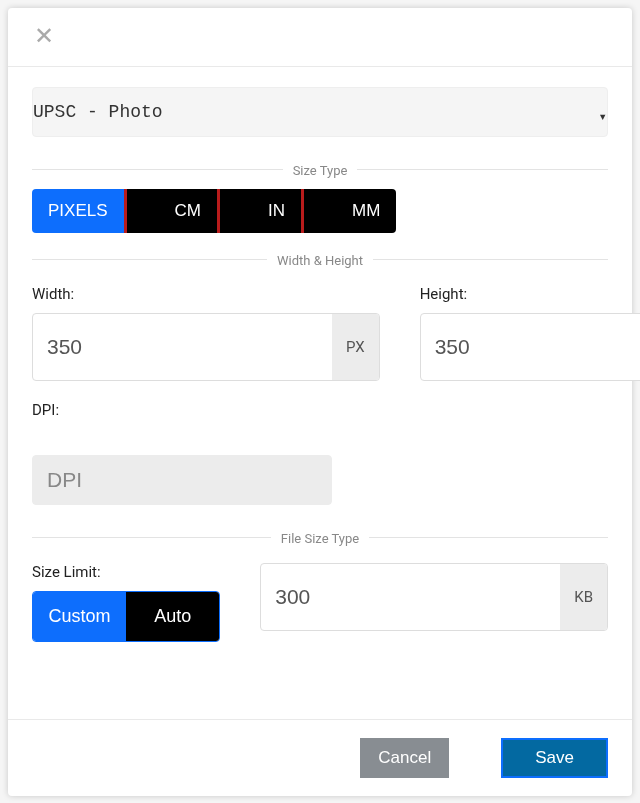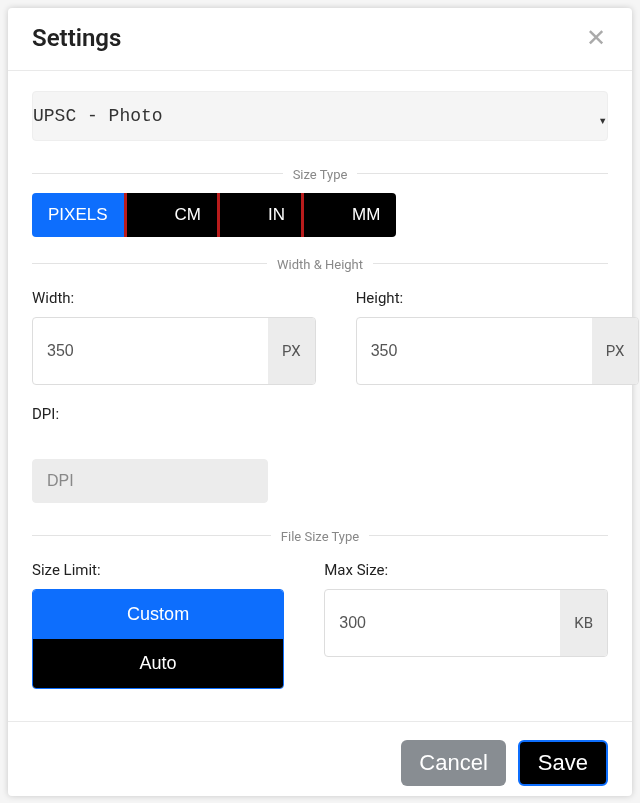--- a/index.html
+++ b/index.html
@@ -121,43 +121,42 @@
     background: #fff;
   }
   .input-group.disabled {
     background: #ececec;
     border-color: #ececec;
   }
   .text-input {
     flex: 1;
     border: none;
     padding: 12px 14px;
-    font-size: 16px;
+    font-size: 21px;
     color: #555;
     background: transparent;
     outline: none;
   }
   .text-input::placeholder { color: #888; }
   .input-group.disabled .text-input::placeholder { color: #888; }
   .unit {
     background: #ececec;
     color: #555;
     padding: 24px 14px;
     font-size: 15px;
     display: flex;
     align-items: center;
   }
-  .half-width { width: 236px; margin-top: 36px; }
+  .half-width { width: 300px; margin-top: 36px; }
   .toggle-group {
     display: flex;
     width: 100%;
     border-radius: 4px;
     overflow: hidden;
     border: 1px solid #0d6efd;
-    flex-direction: column;
   }
   .toggle-btn {
     flex: 1;
     border: none;
     padding: 14px 0;
     font-size: 18px;
     cursor: pointer;
     color: #fff;
   }
   .toggle-btn.custom { background: #0d6efd; }
@@ -165,43 +164,43 @@
   .size-limit-section { margin-top: 32px; }
   .modal-footer {
     border-top: 1px solid #e9e9e9;
     padding: 18px 24px;
     display: flex;
     justify-content: flex-end;
     gap: 12px;
   }
   .btn {
     padding: 10px 18px;
-    font-size: 22px;
-    border-radius: 6px;
-    border: none;
-    cursor: pointer;
+    font-size: 17px;
+    border-radius: 0;
+    border: none;
+    cursor: pointer;
+    margin-left: 40px;
   }
   .btn-cancel {
     background: #888d92;
     color: #fff;
   }
   .btn-save {
-    background: #000000;
+    background: #0369a1;
     color: #fff;
     border: 2px solid #0d6efd;
-    padding: 8px 18px;
+    padding: 8px 32px;
   }
 </style>
 </head>
 <body>
 
 <div class="modal">
 
   <div class="modal-header">
-    <div class="modal-title">Settings</div>
     <button class="close-x">✕</button>
   </div>
 
   <div class="modal-body">
 
     <div class="dropdown">
       <span>UPSC - Photo</span>
       <span class="caret">▾</span>
     </div>
 
@@ -247,21 +246,20 @@
       <span class="fieldset-legend">File Size Type</span>
       <div class="row">
         <div class="col">
           <span class="label">Size Limit:</span>
           <div class="toggle-group">
             <button class="toggle-btn custom">Custom</button>
             <button class="toggle-btn auto">Auto</button>
           </div>
         </div>
         <div class="col">
-          <span class="label">Max Size:</span>
           <div class="input-group">
             <input class="text-input" type="text" value="300" style="">
             <span class="unit">KB</span>
           </div>
         </div>
       </div>
     </div>
 
   </div>
 

